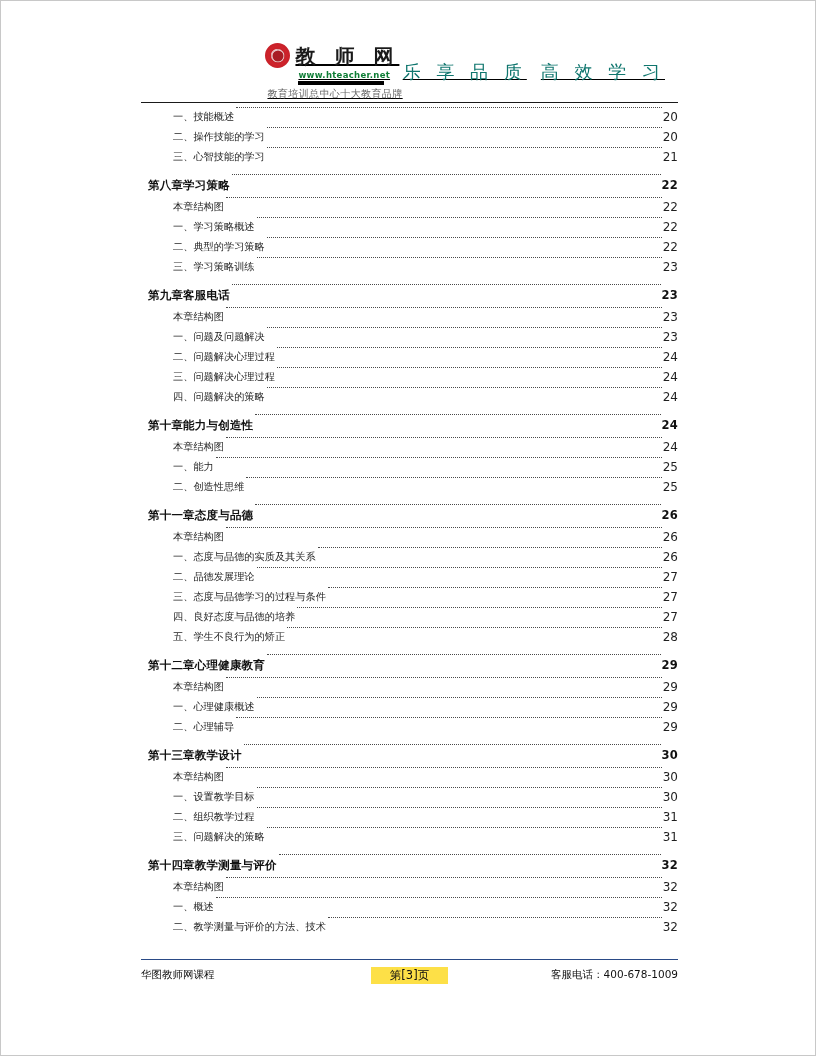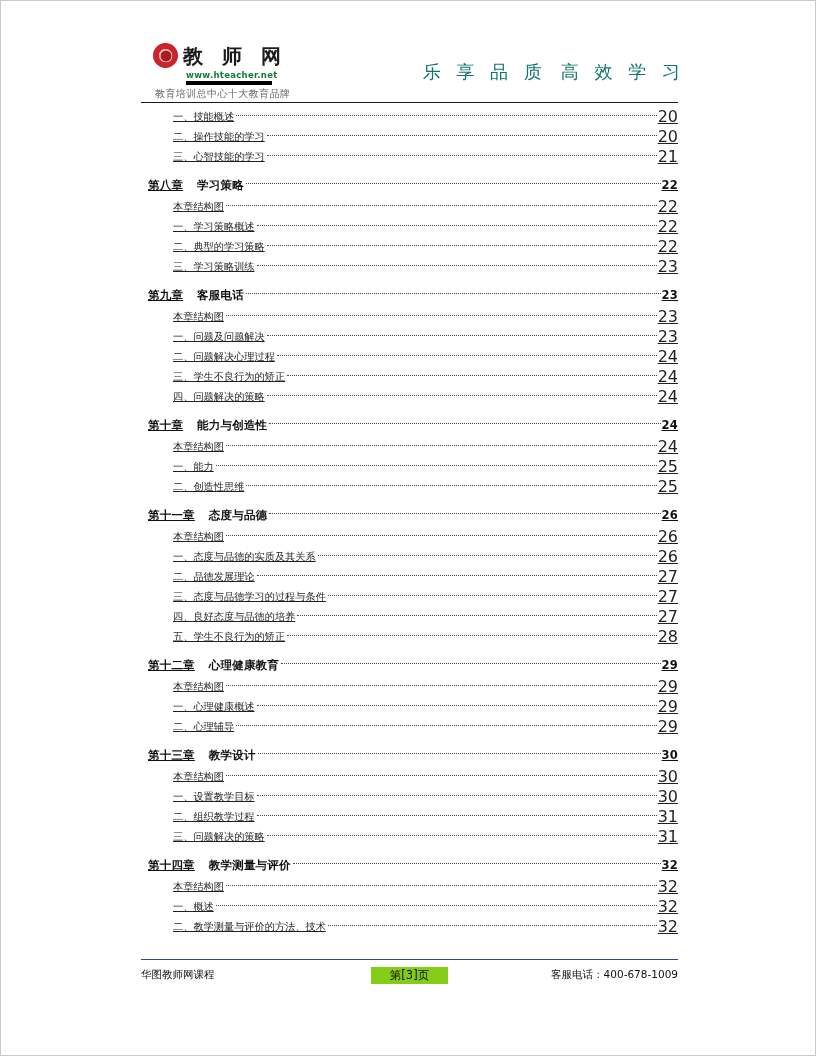--- a/index.html
+++ b/index.html
@@ -12,23 +12,23 @@
     position:relative;
     width:816px; height:1056px;
     background:#fff;
     border:1px solid #c8c8c8;
     overflow:hidden;
   }
 
   
   .header {
     position:absolute;
-    left:152px; top:45px;
+    left:132px; top:45px;
     width:536px; height:52px;
-    display:flex; align-items:center; justify-content:space-between;
+    display:flex; align-items:center; justify-content:flex-end;text-decoration:underline;
   }
   .brand { display:flex; flex-direction:column; justify-content:center; }
   .brand-top { display:flex; align-items:center; gap:5px; }
   .seal {
     width:25px; height:25px; border-radius:50%;
     background:radial-gradient(circle at 50% 50%, #ffffff 18%, #d8d3cf 26%, #ffffff 40%, #c9222a 47%, #d8272f 100%);
     border:2px solid #c9222a;
     position:relative; flex:none;
   }
   .seal::after {
@@ -69,71 +69,70 @@
     position:absolute; left:140px; top:958px;
     width:537px; height:0; border-top:1.4px solid #2a4a86;
   }
 
   
   .toc {
     position:absolute; left:140px; top:106px;
     width:537px;
   }
   .entry {
-    display:flex; align-items:center;
+    display:flex; align-items:flex-start;
     white-space:nowrap;
     color:#1a1a1a;
-    text-decoration:underline;
   }
   .entry .label { flex:none; }
   .entry .leader {
     flex:1 1 auto; min-width:6px;
     margin:0 1px 3px 2px;
     border-bottom:1.3px dotted #4a4a4a;
     height:1px;
   }
   .entry .pg { flex:none; text-align:right; }
 
   
   .lvl-chapter {
     font-size:11.5px; font-weight:bold;
     line-height:23px; height:23px;
     padding-left:7px;
     letter-spacing:0.2px;
     color:#111;
   }
   .lvl-chapter .leader { border-bottom-width:1.5px; margin-bottom:5px; }
   .lvl-chapter .pg { font-size:11.5px; }
-  .lvl-chapter .chname { display:inline-block; margin-left:14px; }
+  .lvl-chapter .chname { display:inline-block; margin-left:0; }
 
   
   .lvl-section {
     font-size:10.2px; font-weight:normal;
     line-height:20px; height:20px;
     padding-left:32px;
     color:#1f1f1f;
   }
   .lvl-section .leader { margin-bottom:4px; }
-  .lvl-section .pg { font-size:16px; }
+  .lvl-section .pg { font-size:12px; }
 
   .grp-gap { height:7px; }
 
   
   .footer {
     position:absolute; left:140px; top:962px;
     width:537px; height:24px;
     display:flex; align-items:center;
     font-size:10.5px; color:#111;
   }
   .footer .f-left { width:200px; text-align:left; }
   .footer .f-mid  { flex:1; text-align:center; }
   .footer .f-mid span {
     display:inline-block;
     padding:1px 19px;
-    background:#84cc16;
+    background:#fde047;
     font-size:11.5px;
   }
   .footer .f-right { width:200px; text-align:right; }
 </style>
 </head>
 <body>
 
 <div class="page">
 
   <div class="header">
@@ -209,21 +208,21 @@
         <span class="label">一、问题及问题解决</span>
         <span class="leader"></span>
         <span class="pg">23</span>
       </div>
       <div class="entry lvl-section">
         <span class="label">二、问题解决心理过程</span>
         <span class="leader"></span>
         <span class="pg">24</span>
       </div>
       <div class="entry lvl-section">
-        <span class="label">三、学生不良行为的矫正</span>
+        <span class="label">三、问题解决心理过程</span>
         <span class="leader"></span>
         <span class="pg">24</span>
       </div>
       <div class="entry lvl-section">
         <span class="label">四、问题解决的策略</span>
         <span class="leader"></span>
         <span class="pg">24</span>
       </div>
       <div class="grp-gap"></div>
       <div class="entry lvl-chapter">

